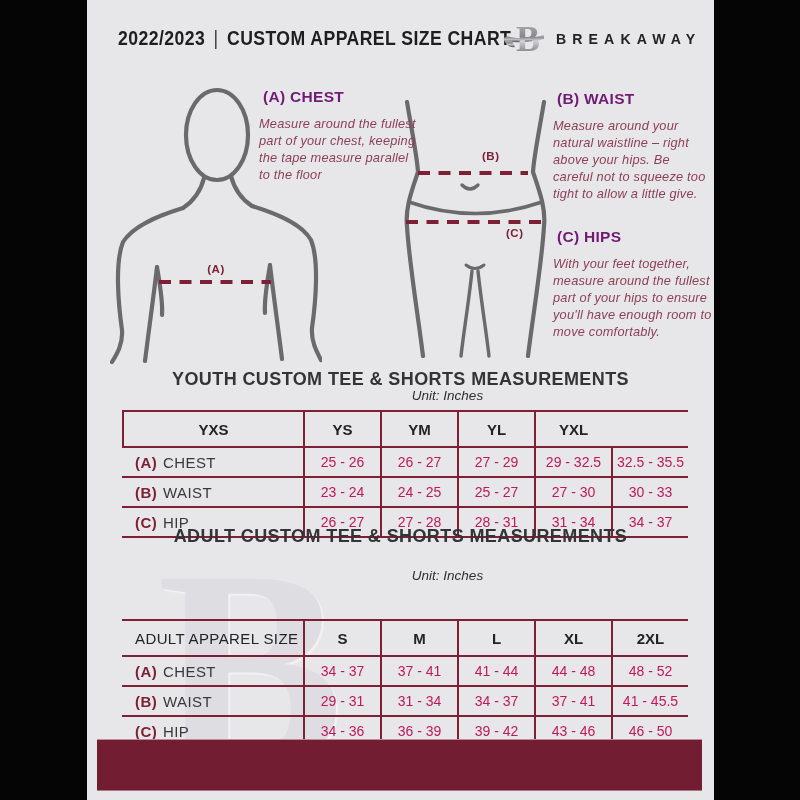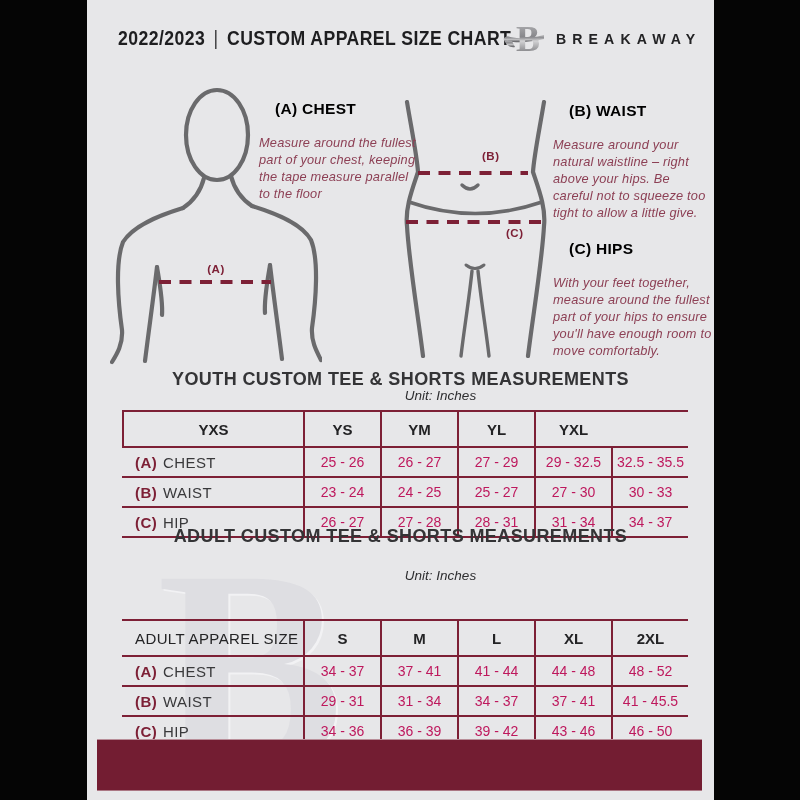--- a/index.html
+++ b/index.html
@@ -28,21 +28,21 @@
   .hdr-title .divider{margin:0 10px;font-weight:normal;color:#3a3a3c;}
   .brand{position:absolute;left:414px;top:18px;display:flex;align-items:center;gap:9px;}
   .brand-word{
     font-weight:bold;font-size:15px;letter-spacing:6.5px;color:#232325;
     transform:scaleX(.94);transform-origin:left center;white-space:nowrap;
   }
 
   
   .guide{position:absolute;}
   .guide h3{
-    margin:16px;font-size:15.5px;font-weight:bold;color:#000000;letter-spacing:.3px;
+    margin:4px;font-size:15.5px;font-weight:bold;color:#701a75;letter-spacing:.3px;
   }
   .guide p{
     margin:9px 0 0 0;font-size:12.8px;font-style:italic;color:#8d4055;
     line-height:1.33;letter-spacing:.2px;
   }
   .g-chest{left:172px;top:84px;width:162px;}
   .g-waist{left:466px;top:86px;width:156px;}
   .g-hips{left:466px;top:224px;width:160px;}
 
   
@@ -56,21 +56,21 @@
   .mk-a{left:0;width:212px;text-align:center;top:178px;}
   .mk-b{left:84px;top:50px;}
   .mk-c{left:108px;top:127px;}
 
   
   .sec-title{
     position:absolute;left:0;width:100%;text-align:center;
     font-weight:bold;font-size:18px;color:#343436;letter-spacing:.4px;
   }
   .sec-unit{
-    position:absolute;left:4px;width:100%;text-align:center;
+    position:absolute;left:11px;width:100%;text-align:center;
     font-style:italic;font-size:13.5px;color:#2e2e30;padding-left:36px;
   }
   .t-youth-title{top:369px;} .t-youth-unit{top:388px;}
   .t-adult-title{top:526px;} .t-adult-unit{top:568px;}
 
   
   .stable{
     position:absolute;left:35px;width:566px;border-top:2px solid #7d2036;
   }
   .tb-youth{top:410px;} .tb-adult{top:619px;}

